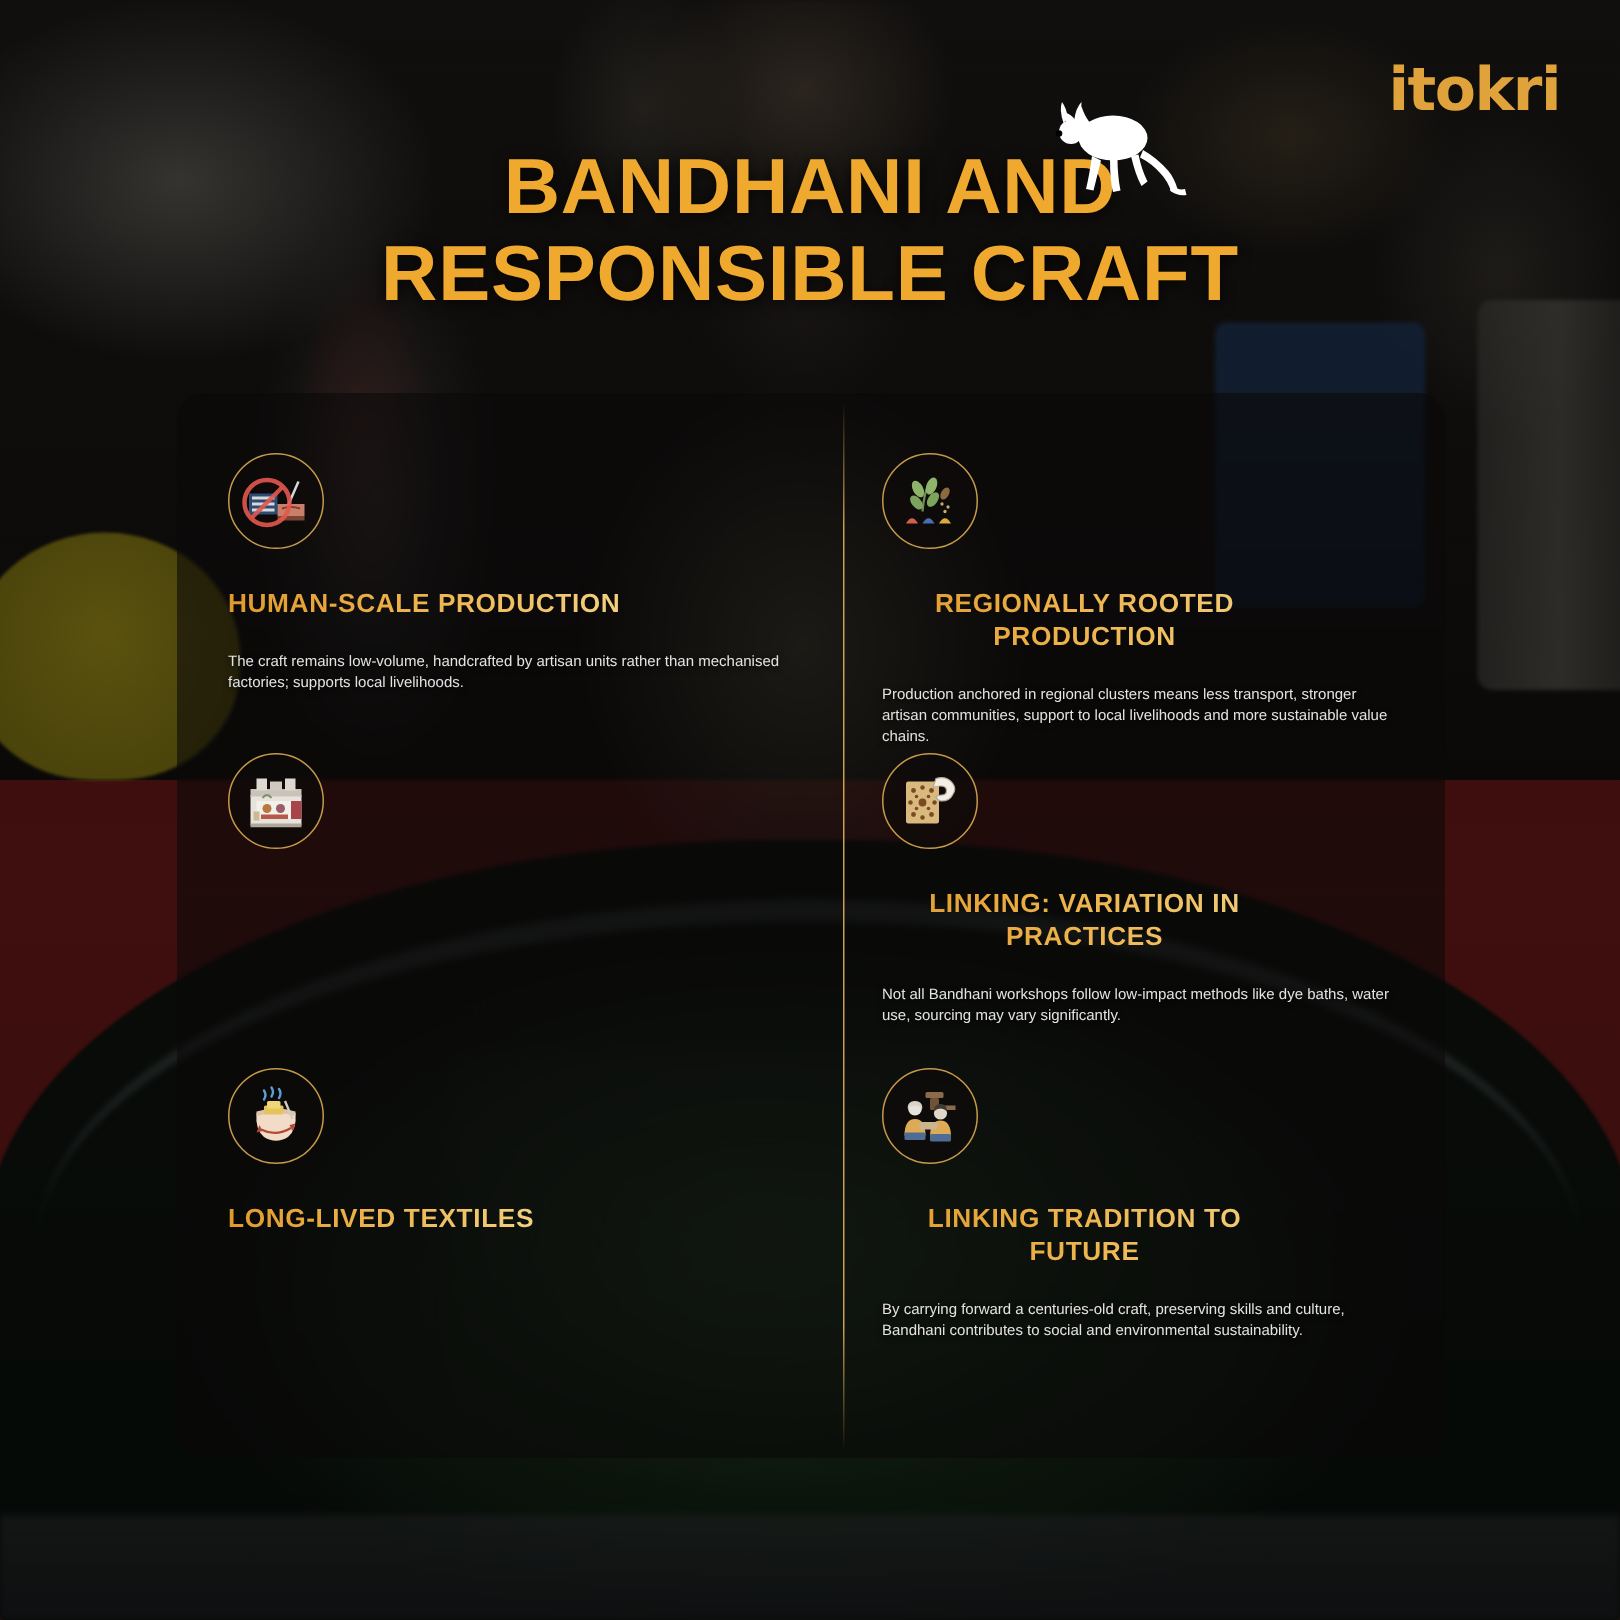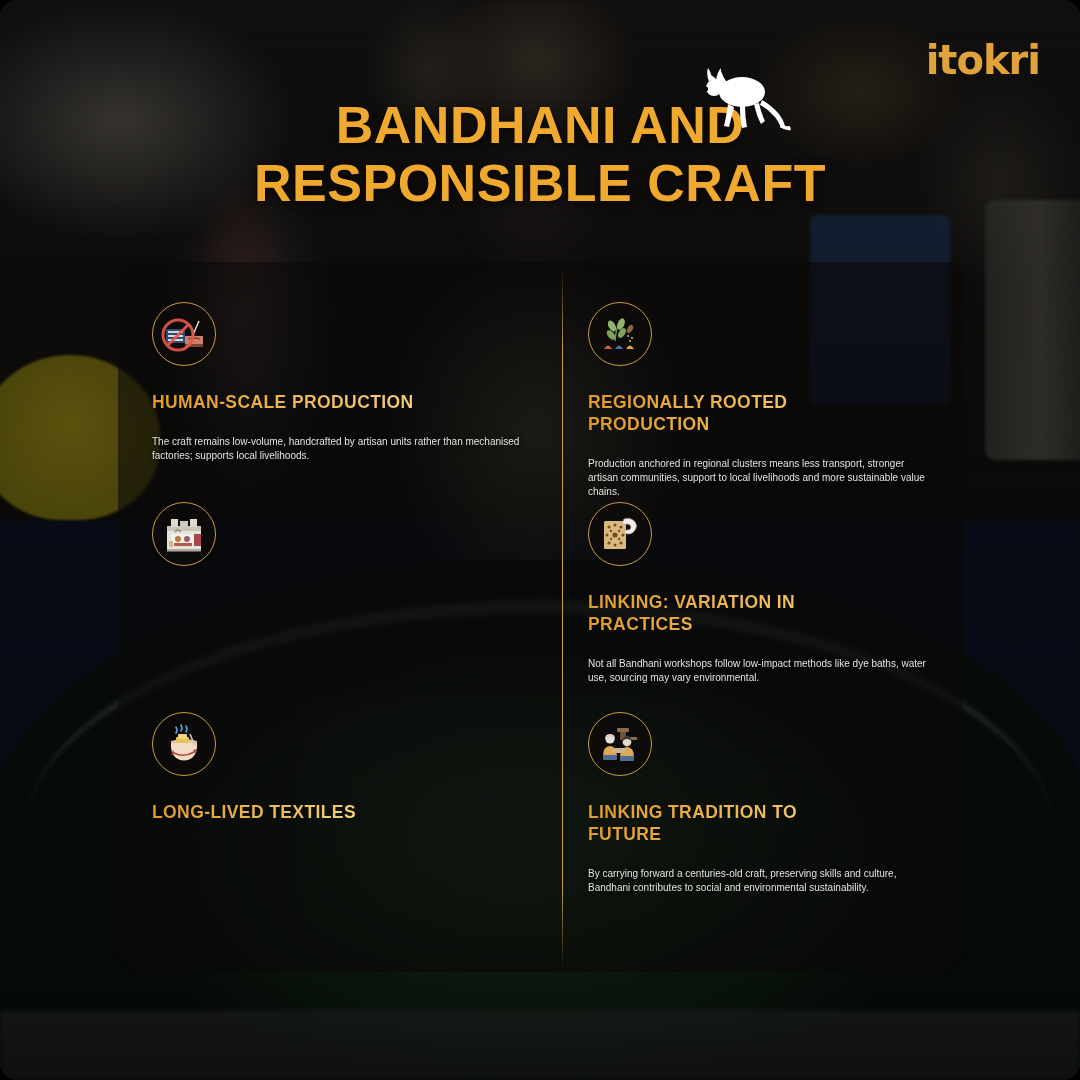--- a/index.html
+++ b/index.html
@@ -8,22 +8,21 @@
     width:1080px; height:1080px;
     background:#000;
     font-family:"Liberation Sans", sans-serif;
     overflow:hidden;
   }
 
   #stage {
     position:relative;
     width:1080px; height:1080px;
     overflow:hidden;
-    background:#0f172a;
-    border-radius:18px;
+    background:#7f1d1d;
   }
 
   
   .bg-photo { position:absolute; inset:0; }
 
   
   .bg-top {
     position:absolute; left:0; top:0; width:1080px; height:520px;
     background:
       radial-gradient(ellipse 240px 170px at 120px 120px, rgba(205,198,188,.55), rgba(205,198,188,0) 72%),
@@ -165,21 +164,21 @@
     font-size:17.5px; font-weight:800; line-height:1.26;
     letter-spacing:.4px;
     color:#e9a63a;
     background:linear-gradient(90deg,#e09a2c 0%,#edb24a 45%,#f3d07f 100%);
     -webkit-background-clip:text; background-clip:text;
     -webkit-text-fill-color:transparent;
     text-shadow:none;
     padding-top:7px;
     max-width:300px;
   }
-  .card.right .card-title { max-width:270px; }
+  .card.right .card-title { max-width:270px;text-align:center; }
 
   .card-body {
     margin-top:22px;
     font-size:10px; line-height:1.38;
     color:#e3e3e1;
     text-shadow:0 1px 4px rgba(0,0,0,.85);
     max-width:395px;
   }
   .card.right .card-body { max-width:400px; }
 </style>
@@ -312,21 +311,21 @@
               <circle cx="15" cy="21" r="1.2"></circle>
                 <circle cx="23" cy="21" r="1.2"></circle>
               <circle cx="15" cy="29" r="1.2"></circle>
                 <circle cx="23" cy="29" r="1.2"></circle>
             </g>
             <path d="M28 9 q7 -2 11 3 q3 4 0 8 q-2 4 -7 4 q-3 0 -4 -3 q2 -1 4 -1 q3 0 3 -3 q0 -3 -4 -3 q-3 0 -5 1 z" fill="#f3eee6" stroke="#b7aa98" stroke-width=".8"></path>
           </svg>
         </div>
         <div class="card-title">LINKING: VARIATION IN PRACTICES</div>
       </div>
-      <div class="card-body">Not all Bandhani workshops follow low-impact methods like dye baths, water use, sourcing may vary environmental.</div>
+      <div class="card-body">Not all Bandhani workshops follow low-impact methods like dye baths, water use, sourcing may vary significantly.</div>
     </div>
 
     <div class="card left">
       <div class="card-head">
         <div class="icon-circle">
           <svg width="48" height="48" viewBox="0 0 48 48">
             <path d="M11 22 q13 -4 26 0 q1 11 -5 16 q-8 5 -16 0 q-6 -5 -5 -16 z" fill="#f2dcc8"></path>
             <path d="M11 21 q13 -4 26 0 l0 3 q-13 -4 -26 0 z" fill="#e0c3a6"></path>
             <rect x="16" y="17" width="13" height="6" rx="1" fill="#e6c45c"></rect>
             <rect x="18" y="14" width="9" height="5" rx="1" fill="#f0d678"></rect>

